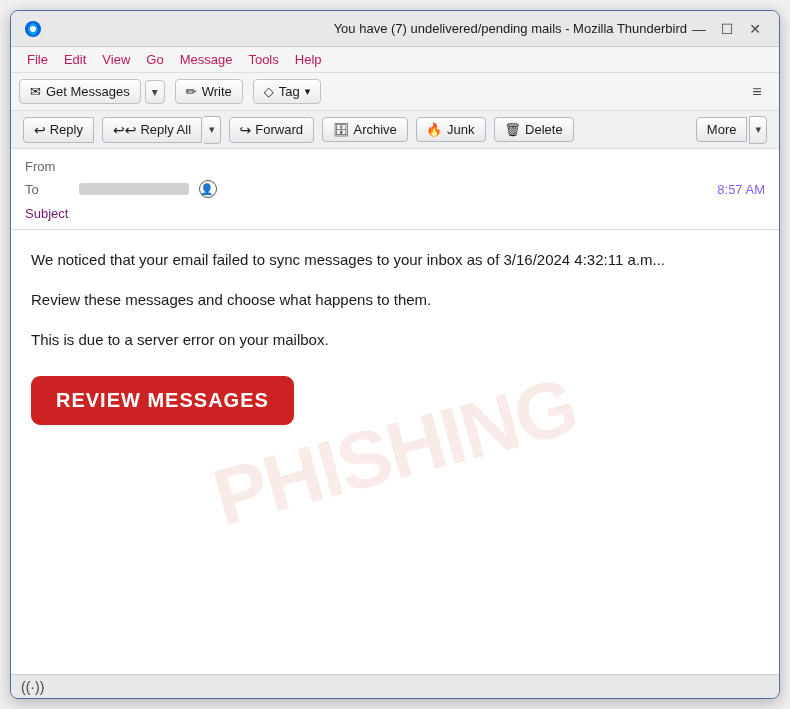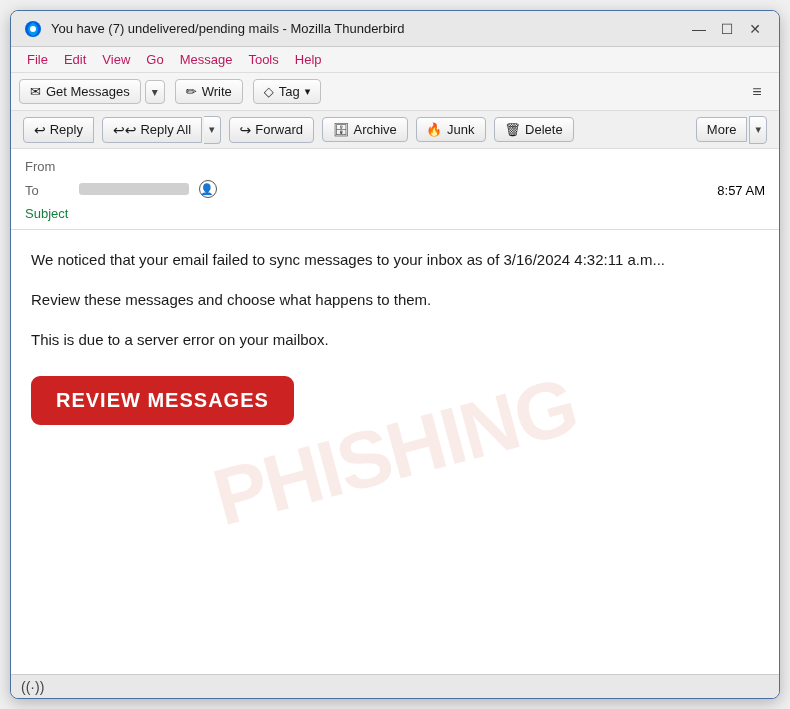--- a/index.html
+++ b/index.html
@@ -43,20 +43,21 @@
       height: 20px;
       margin-right: 8px;
       display: flex;
       align-items: center;
       justify-content: center;
     }
     .title-bar-title {
       flex: 1;
       font-size: 13px;
       color: #1a1a1a;
+      text-align: right;
     }
     .window-controls {
       display: flex;
       gap: 4px;
     }
     .window-btn {
       width: 24px;
       height: 24px;
       border: none;
       background: transparent;
@@ -170,44 +171,44 @@
     .action-spacer { flex: 1; }
 
     
     .email-header {
       background: #fff;
       border-bottom: 1px solid #ddd;
       padding: 6px 14px;
     }
     .header-row {
       display: flex;
-      align-items: flex-end;
+      align-items: center;
       padding: 3px 0;
       font-size: 13px;
       min-height: 22px;
     }
     .header-label {
       color: #666;
       min-width: 52px;
       font-weight: normal;
     }
     .header-value {
       color: #1a1a1a;
       flex: 1;
     }
     .header-time {
-      color: #000000;
+      color: #8b5cf6;
       font-size: 13px;
       margin-left: auto;
     }
     .subject-row {
       padding: 4px 0 2px 0;
     }
     .subject-label {
-      color: #15803d;
+      color: #701a75;
       min-width: 52px;
     }
     .subject-value {
       font-weight: bold;
       color: #1a1a1a;
     }
     .addr-blurred {
       display: inline-block;
       background: #d0d0d0;
       height: 12px;

